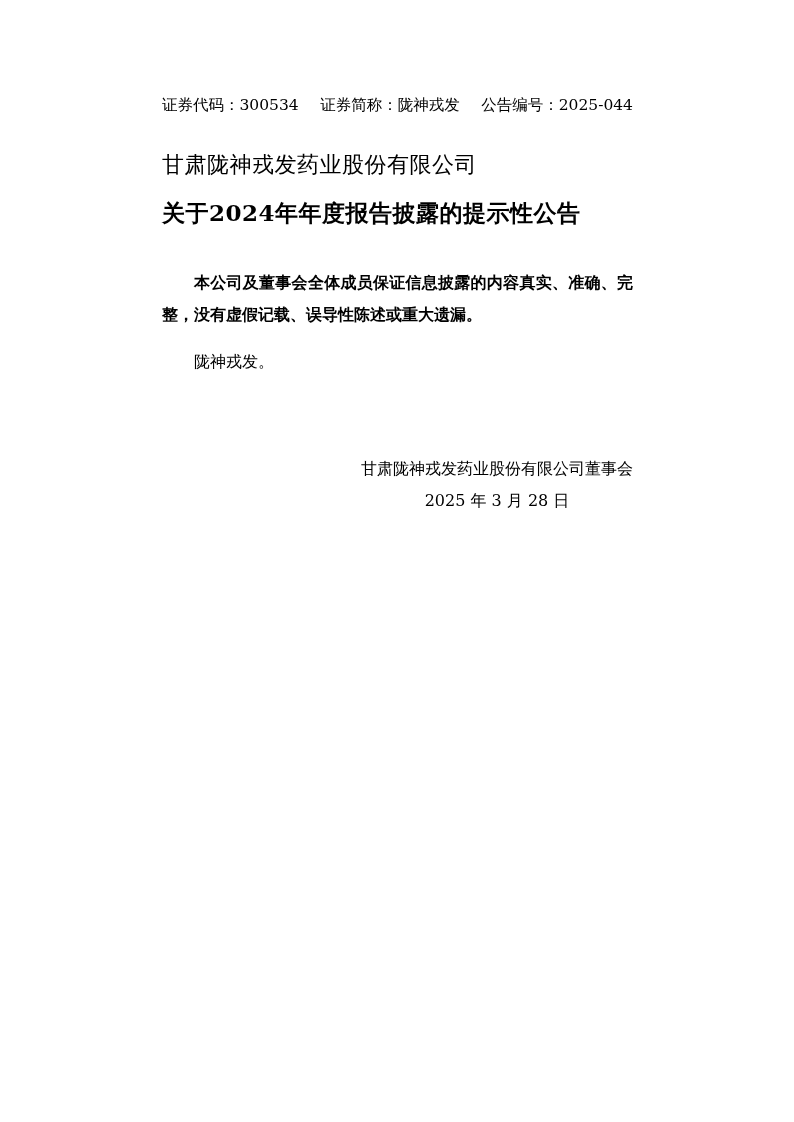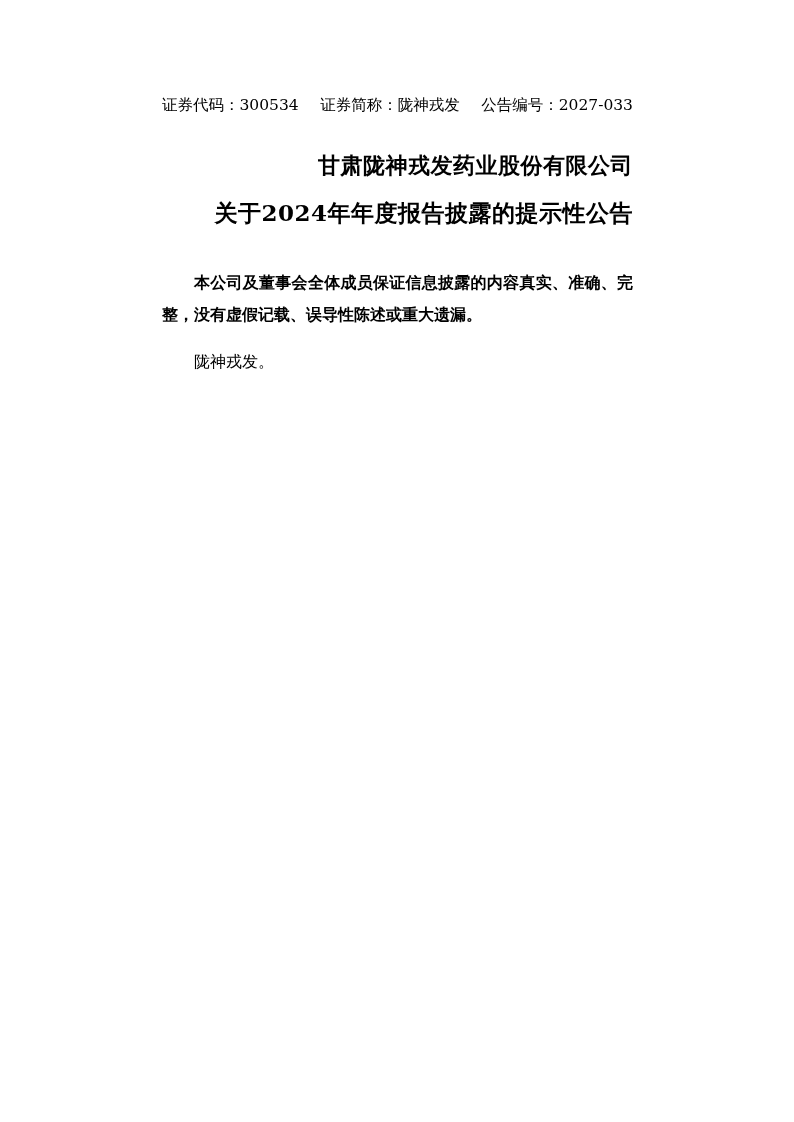--- a/index.html
+++ b/index.html
@@ -22,29 +22,29 @@
   .doc-header {
     display: flex;
     justify-content: space-between;
     align-items: baseline;
     font-size: 15.5px;
     line-height: 20px;
     white-space: nowrap;
   }
   .doc-title {
     margin-top: 37px;
-    text-align: right;
-    font-weight: bold;
+    text-align: left;
+    font-weight: normal;
     font-size: 22px;
     line-height: 26px;
     letter-spacing: 0.5px;
   }
   .doc-subtitle {
     margin-top: 21px;
-    text-align: right;
+    text-align: left;
     font-weight: bold;
     font-size: 23px;
     line-height: 27px;
     letter-spacing: 0.5px;
   }
   .statement {
     margin-top: 41px;
     font-weight: bold;
     font-size: 16px;
     line-height: 32px;
@@ -87,27 +87,33 @@
   }
 </style>
 </head>
 <body>
 
 <div class="page">
 
   <div class="doc-header">
     <span>证券代码：300534</span>
     <span>证券简称：陇神戎发</span>
-    <span>公告编号：2027-033</span>
+    <span>公告编号：2025-044</span>
   </div>
 
   <div class="doc-title">甘肃陇神戎发药业股份有限公司</div>
 
   <div class="doc-subtitle">关于2024年年度报告披露的提示性公告</div>
 
   <p class="statement">本公司及董事会全体成员保证信息披露的内容真实、准确、完整，没有虚假记载、误导性陈述或重大遗漏。</p>
 
 
 
   <p class="closing">陇神戎发。</p>
 
+  <div class="signature-block">
+    <div class="signature-inner">
+      <div class="signature-company">甘肃陇神戎发药业股份有限公司董事会</div>
+      <div class="signature-date">2025 年 3 月 28 日</div>
+    </div>
+  </div>
 
 </div>
 
 </body></html>

